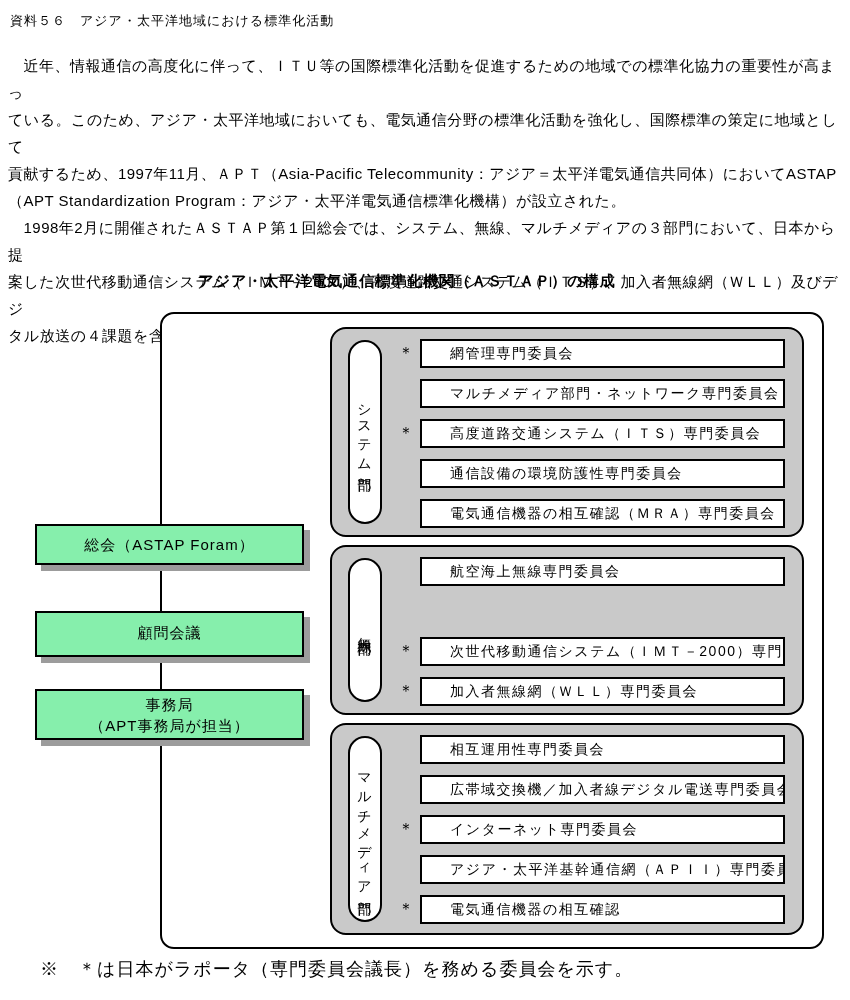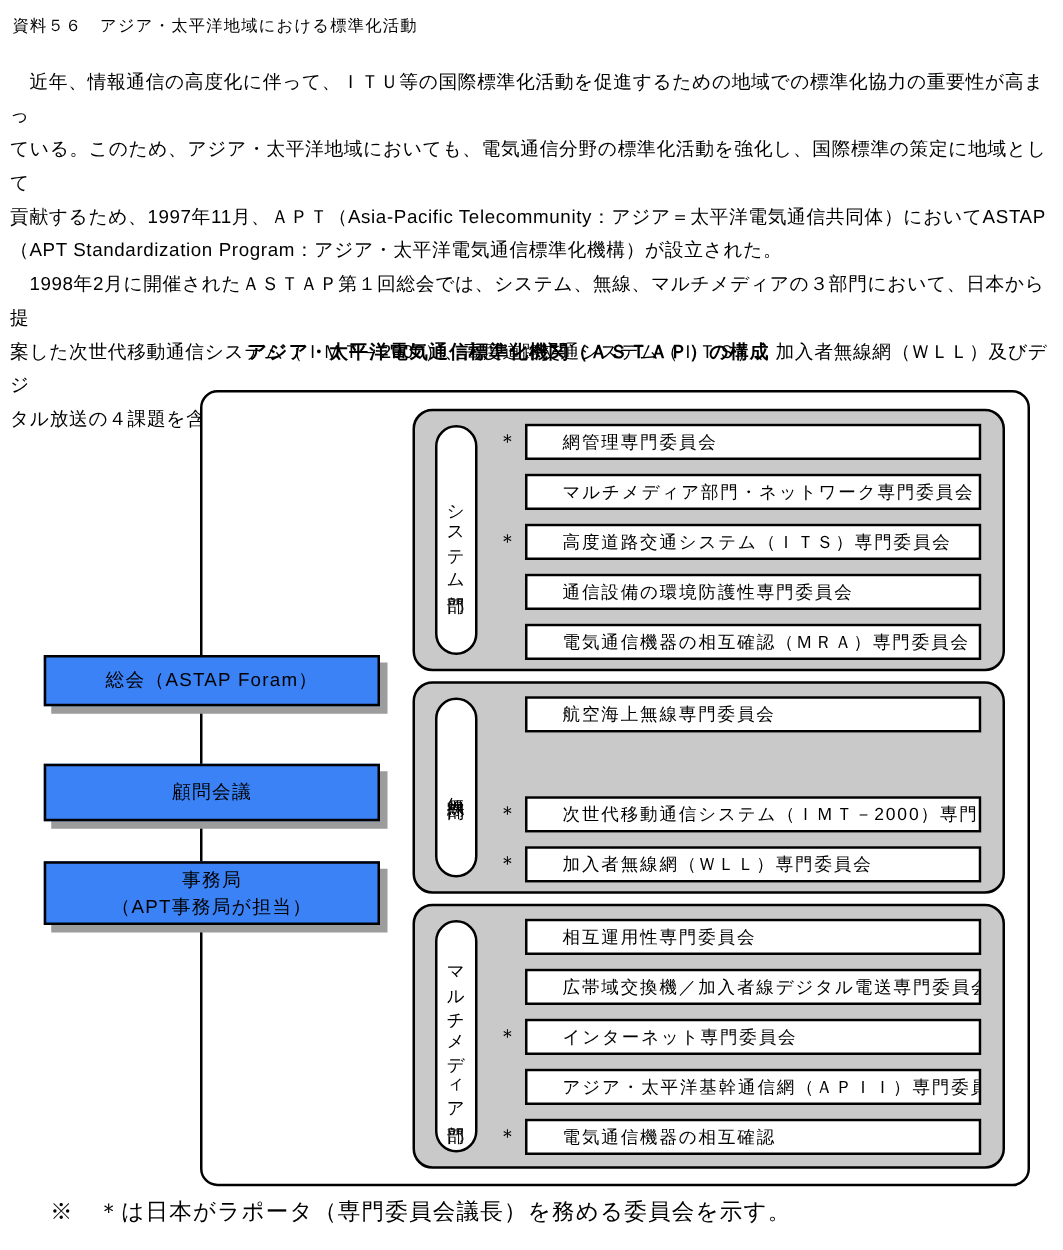--- a/index.html
+++ b/index.html
@@ -22,21 +22,21 @@
     position:absolute; left:0; top:272px; width:814px;
     text-align:center; font-weight:bold; font-size:15px; letter-spacing:1px;
   }
   
   .org-frame {
     position:absolute; left:160px; top:312px; width:660px; height:633px;
     border:2px solid #000; border-radius:14px; background:#fff;
   }
   
   .leftbox {
-    position:absolute; left:35px; width:265px; background:#3b82f6;
+    position:absolute; left:35px; width:265px; background:#86efac;
     border:2px solid #000; box-shadow:6px 6px 0 0 #9c9c9c;
     display:flex; align-items:center; justify-content:center;
     text-align:center; font-size:15px; letter-spacing:1px;
     white-space:pre-line; line-height:21px; z-index:2;
   }
   #lb-assembly { top:524px; height:37px; }
   #lb-advisory { top:611px; height:42px;font-family:Liberation Mono, monospace; }
   #lb-secretariat { top:689px; height:47px; }
   
   .division {

